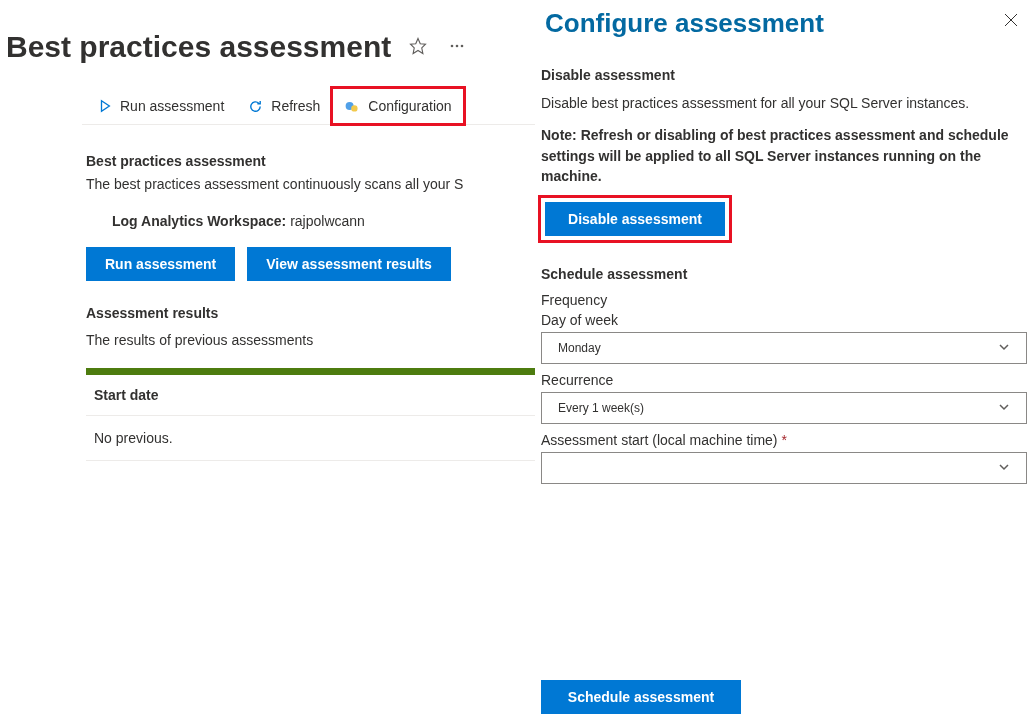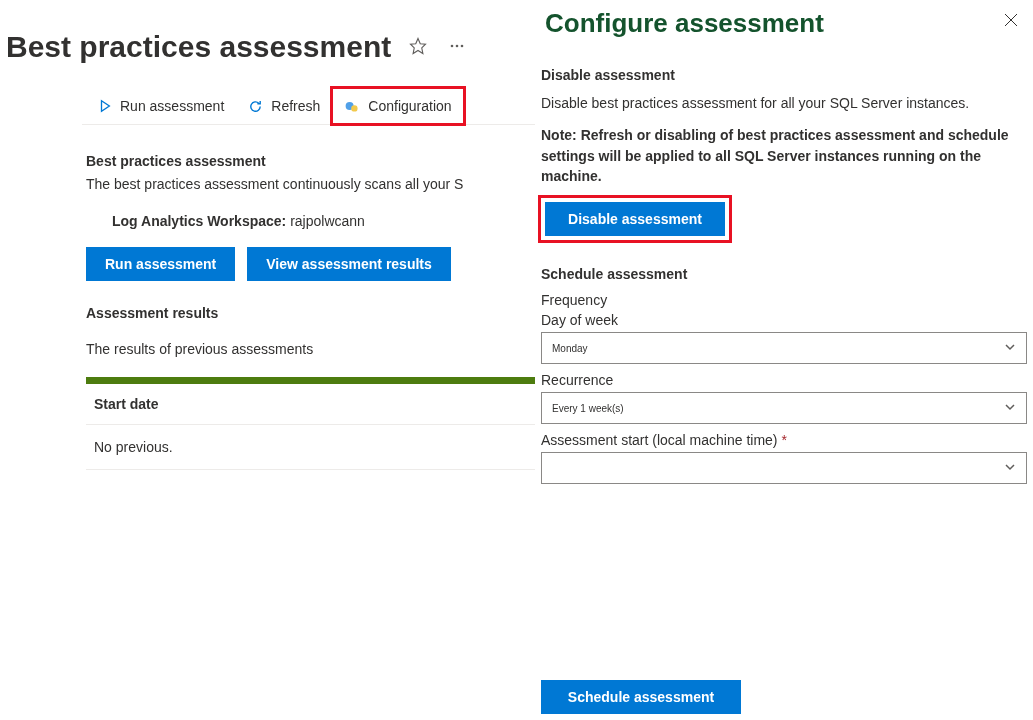--- a/index.html
+++ b/index.html
@@ -78,21 +78,21 @@
     background: #0078d4;
     color: #fff;
     border: 1px solid #0078d4;
     padding: 8px 18px;
     font-size: 14px;
     font-weight: 600;
     cursor: pointer;
     min-width: 140px;
   }
   .btn-row { display:flex; gap:12px; margin-bottom: 24px; }
-  .subhead { font-weight: 600; margin: 0 0 19px 0; }
+  .subhead { font-weight: 600; margin: 0 0 10px 0; }
   .table-head {
     border-top: 7px solid #4d7c0f;
     border-bottom: 1px solid #edebe9;
     padding: 12px 8px;
     font-weight: 600;
   }
   .table-empty { padding: 14px 8px; border-bottom: 1px solid #edebe9; }
 
   
   .panel {
@@ -109,21 +109,21 @@
     display: flex;
     align-items: flex-start;
     justify-content: space-between;
     margin-bottom: 28px;
     padding: 0 4px;
   }
   .panel-title {
     font-size: 26px;
     font-weight: 700;
     margin: 0;
-    color: #14532d;
+    color: #0369a1;
   }
   .panel-section-title { font-weight: 700; margin: 0 0 10px 0; }
   .panel-text { margin: 0 0 12px 0; line-height: 1.45; }
   .panel .note { font-weight: 700; }
   .disable-wrap {
     display: inline-block;
     padding: 4px;
     outline: 3px solid #e81123;
     margin-bottom: 26px;
   }
@@ -132,22 +132,22 @@
   .radio-row { display:flex; align-items:center; gap:10px; cursor:pointer; }
   .radio-outer {
     width:20px; height:20px; border:1px solid #323130; border-radius:50%;
     display:inline-flex; align-items:center; justify-content:center;
   }
   .radio-outer.sel { border-color:#0078d4; }
   .radio-inner { width:10px; height:10px; border-radius:50%; background:#0078d4; }
   .select-field, .input-field {
     width: 100%;
     border: 1px solid #8a8886;
-    padding: 6px 10px;
-    font-size: 10px;
+    padding: 6px 16px;
+    font-size: 12px;
     display:flex; align-items:center; justify-content:space-between;
     cursor:pointer;
     background:#fff;
     margin-bottom: 8px;
     height: 32px;
   }
   .chev { color:#605e5c; }
   .req { color:#a4262c; }
   .panel-bottom { position:absolute; bottom:6px; left:6px; right:6px; }
 </style>

